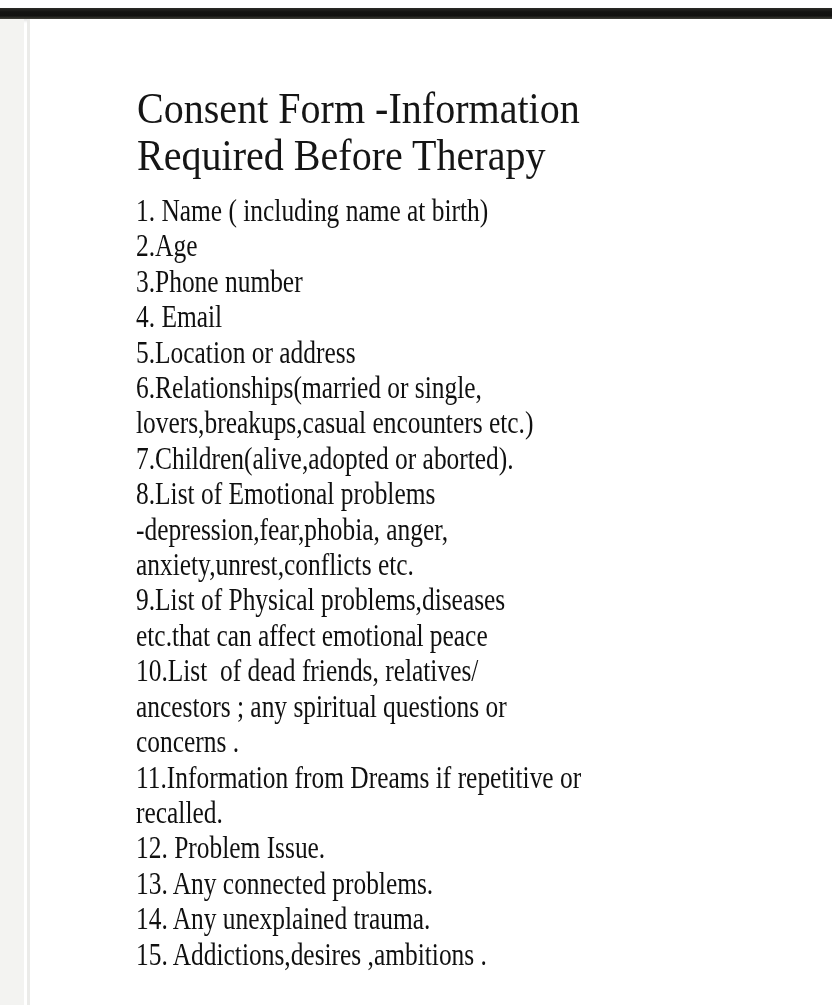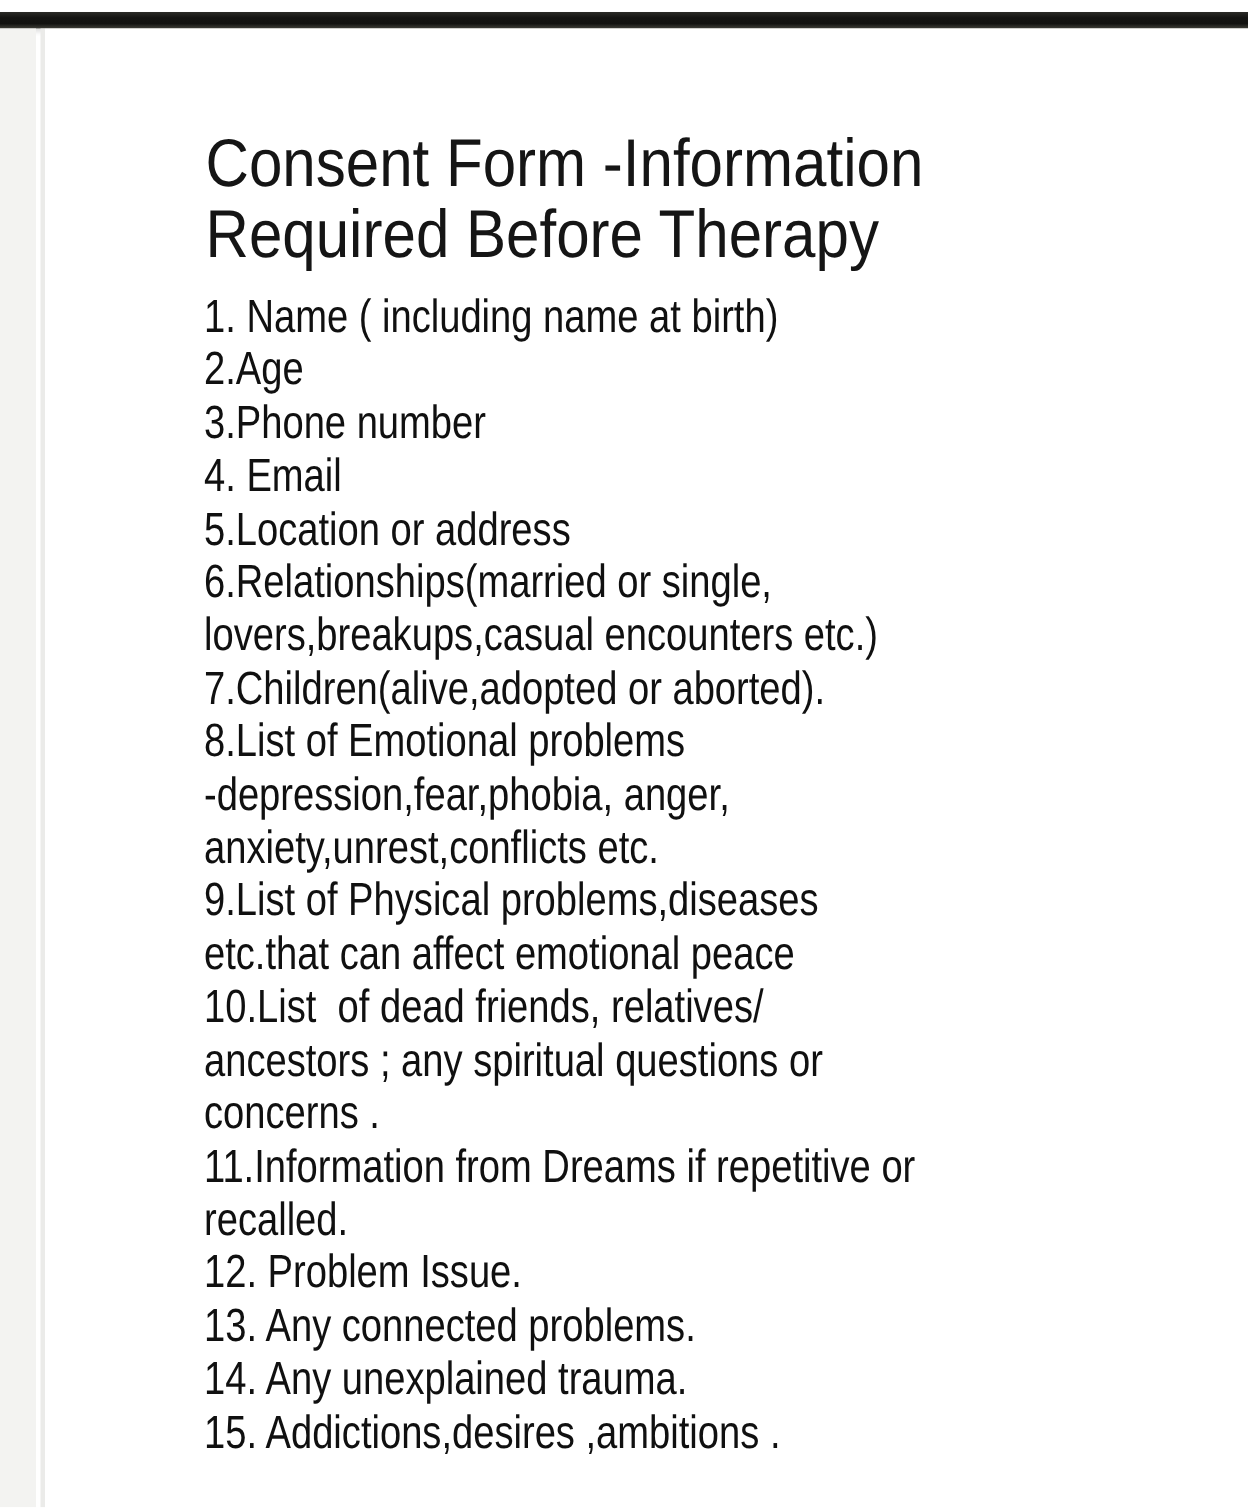--- a/index.html
+++ b/index.html
@@ -6,21 +6,21 @@
     margin: 0;
     padding: 0;
     background: #ffffff;
   }
   #screen {
     position: relative;
     width: 832px;
     height: 1005px;
     background: #ffffff;
     overflow: hidden;
-    font-family: Liberation Sans, sans-serif;
+    font-family: Liberation Serif, serif;
   }
   
   #top-bar {
     position: absolute;
     top: 8px;
     left: 0;
     width: 100%;
     height: 11px;
     background: linear-gradient(180deg, #2b2b27 0%, #141412 35%, #121210 70%, #3f3f38 100%);
     box-shadow: 0 2px 3px rgba(0,0,0,0.12);

